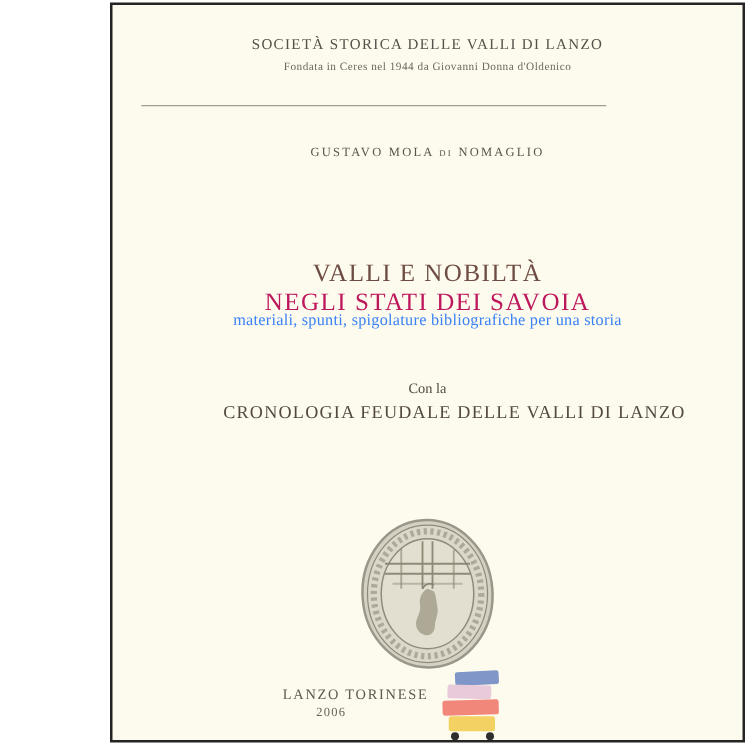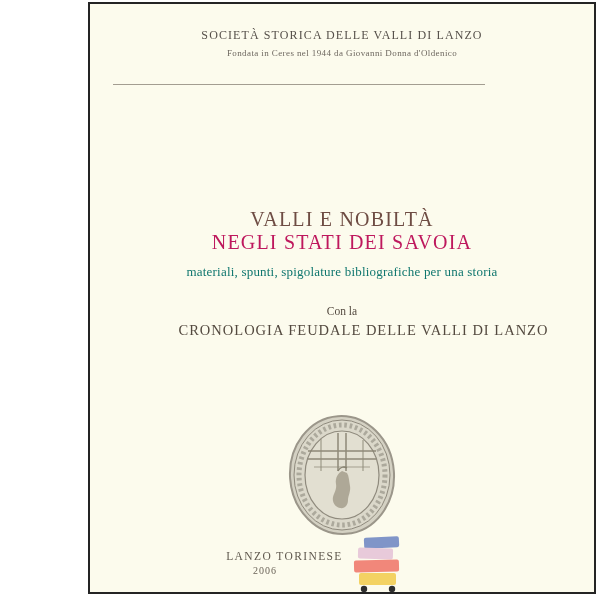--- a/index.html
+++ b/index.html
@@ -14,21 +14,21 @@
   .abs{position:absolute;left:0;right:0;text-align:center;}
   .society{top:24px;font-size:12px;letter-spacing:1.1px;color:#56504a;}
   .founded{top:44px;font-size:9px;letter-spacing:0.4px;color:#6e6860;}
   .volume{top:57px;font-size:12.5px;letter-spacing:2px;color:#56504a;}
   .rule{position:absolute;top:80px;left:23px;width:372px;height:0;
         border-top:1px solid #a39d91;}
   .author{top:113px;font-size:10px;letter-spacing:1.8px;color:#5a544c;
           font-variant:small-caps;}
   .title1{top:204px;font-size:20px;letter-spacing:1.2px;color:#6e4c43;}
   .title2{top:227px;font-size:20px;letter-spacing:1.2px;color:#be185d;}
-  .subtitle{top:260px;font-size:13px;letter-spacing:0.2px;color:#0f766e;}
+  .subtitle{top:244px;font-size:13px;letter-spacing:0.2px;color:#3b82f6;}
   .conla{top:301px;font-size:11.5px;color:#53493f;}
   .cronologia{top:318px;font-size:14.5px;letter-spacing:1px;color:#53493f;padding-left:43px;}
   .seal{position:absolute;top:409px;left:50%;margin-left:-54px;}
   .imprint{position:absolute;top:546px;left:0;width:350px;text-align:center;}
   .place{font-size:11.5px;letter-spacing:1.4px;color:#5f584e;padding-left:39px;}
   .year{margin-top:3px;font-size:10px;letter-spacing:1px;color:#6a6358;}
   .wm{
     position:absolute;left:262px;top:531px;display:flex;align-items:flex-start;
     font-family:"Liberation Sans", sans-serif;
   }
@@ -45,20 +45,21 @@
 </style>
 </head>
 <body>
 
 <div class="cover">
 
   <div class="abs society">SOCIETÀ STORICA DELLE VALLI DI LANZO</div>
   <div class="abs founded">Fondata in Ceres nel 1944 da Giovanni Donna d'Oldenico</div>
   <div class="rule"></div>
 
+  <div class="abs author">GUSTAVO MOLA di NOMAGLIO</div>
 
   <div class="abs title1">VALLI E NOBILTÀ</div>
   <div class="abs title2">NEGLI STATI DEI SAVOIA</div>
   <div class="abs subtitle">materiali, spunti, spigolature bibliografiche per una storia</div>
 
   <div class="abs conla">Con la</div>
   <div class="abs cronologia">CRONOLOGIA FEUDALE DELLE VALLI DI LANZO</div>
 
   <div class="seal">
     <svg width="108" height="124" viewBox="0 0 108 124" aria-hidden="true">

